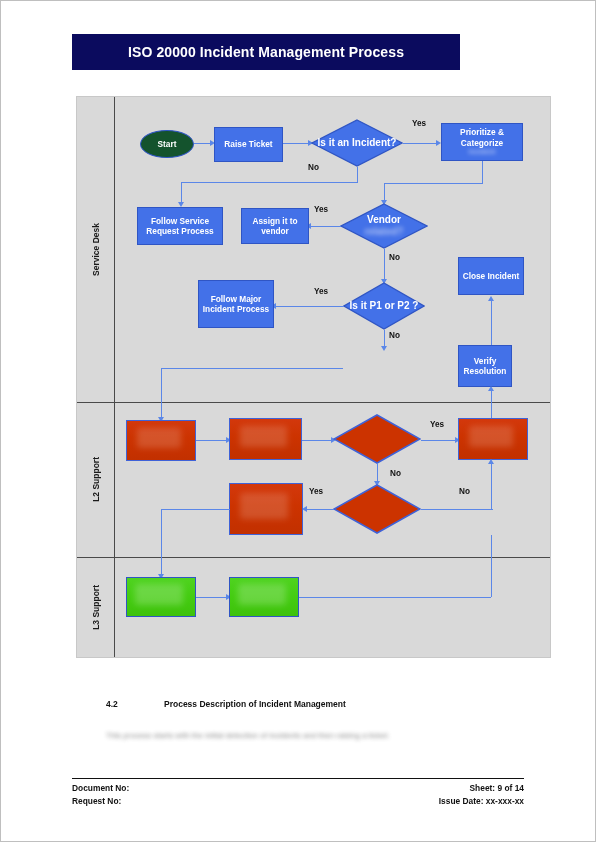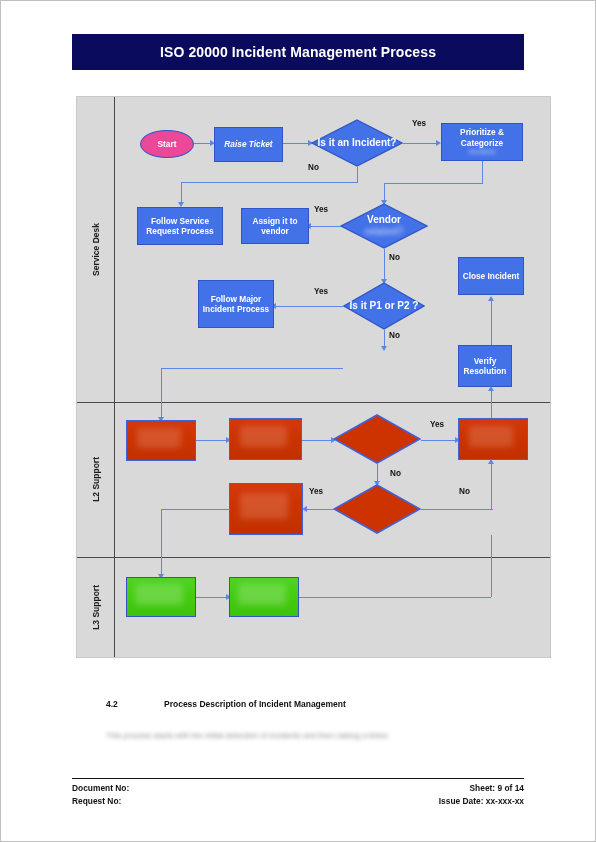--- a/index.html
+++ b/index.html
@@ -17,21 +17,21 @@
     background: #ffffff;
     border: 1px solid #bfbfbf;
     box-sizing: border-box;
     overflow: hidden;
   }
   
   .title-banner {
     position: absolute;
     left: 71px;
     top: 33px;
-    width: 452px;
+    width: 388px;
     height: 36px;
     background: #0b0b5e;
     display: flex;
     align-items: center;
     justify-content: center;
   }
   .title-banner .title-text {
     color: #ffffff;
     font-size: 14px;
     font-weight: bold;
@@ -93,21 +93,21 @@
     font-size: 8.3px;
     font-weight: bold;
     line-height: 1.25;
     padding: 1px;
   }
   .rect.blue {
     background: #4371e8;
     border: 1.4px solid #2f55c4;
   }
   .ellipse.blue {
-    background: #ec4899;
+    background: #14532d;
     border: 1.4px solid #2f55c4;
     border-radius: 50%;
   }
   .rect.red {
     background: linear-gradient(180deg, #d3380c 0%, #cc3300 45%, #c23000 100%);
     border: 1.6px solid #3f62d8;
   }
   .rect.red::after {
     content: "";
     position: absolute;
@@ -266,21 +266,21 @@
       <span>L3 Support</span>
     </div>
 
     <div class="node ellipse blue" style="left:63px;top:33px;width:54px;height:28px;">
       <span>Start</span>
     </div>
 
     <div class="conn h" style="left:117px;top:46px;width:18px;"></div>
     <div class="arrow right" style="left:133px;top:43px;"></div>
 
-    <div class="node rect blue" style="left:137px;top:30px;width:69px;height:35px;font-style:italic;">
+    <div class="node rect blue" style="left:137px;top:30px;width:69px;height:35px;">
       <span>Raise Ticket</span>
     </div>
 
     <div class="conn h" style="left:206px;top:46px;width:27px;"></div>
     <div class="arrow right" style="left:231px;top:43px;"></div>
 
     <div class="diamond" style="left:234px;top:22px;width:92px;height:48px;">
       <svg width="92" height="48" viewBox="0 0 92 48">
         <polygon points="46,1 91,24 46,47 1,24" fill="#4371e8" stroke="#2f55c4" stroke-width="1.4"></polygon>
       </svg>

